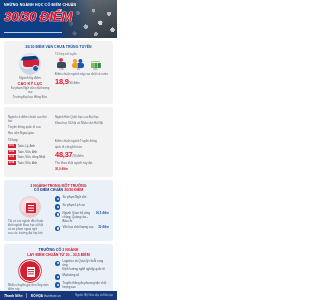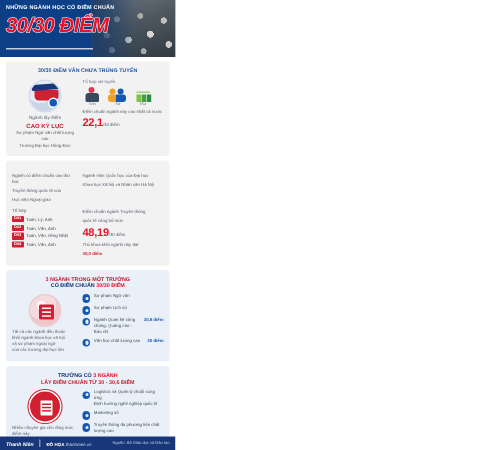--- a/index.html
+++ b/index.html
@@ -419,21 +419,21 @@
           <div class="mini-art art-group"></div>
           <div class="mini-cap">Sử</div>
         </div>
         <div class="mini">
           <div class="mini-art art-chart"></div>
           <div class="mini-cap">Địa</div>
         </div>
       </div>
       <div class="note">Điểm chuẩn ngành này cao nhất cả nước</div>
       <div class="score">
-        <span>22,1</span><span class="unit">/30 điểm</span>
+        <span>18,9</span><span class="unit">/30 điểm</span>
       </div>
     </div>
   </div>
 </div>
 
 <div class="card card-grey">
   <div class="row">
     <div class="col-l">
       <div class="note">Ngành có điểm chuẩn cao thứ hai:</div>
       <div class="note">Truyền thông quốc tế của</div>
@@ -464,21 +464,21 @@
       <div class="li">
         <span class="mk">D04</span>
         <span class="li-tx">Toán, Văn, Anh</span>
       </div>
     </div>
 
     <div class="col-r">
       <div class="note">Điểm chuẩn ngành Truyền thông</div>
       <div class="note">quốc tế công bố mức</div>
       <div class="score">
-        <span>48,19</span><span class="unit">/30 điểm</span>
+        <span>48,37</span><span class="unit">/30 điểm</span>
       </div>
       <div class="note">Thủ khoa khối ngành này đạt</div>
       <div class="note" style="color:#d21f32;font-weight:bold">30,0 điểm</div>
     </div>
   </div>
 </div>
 
 <div class="card card-blue">
   <div class="sec-head-red">3 NGÀNH TRONG MỘT TRƯỜNG</div>
   <div class="sec-head-red">

